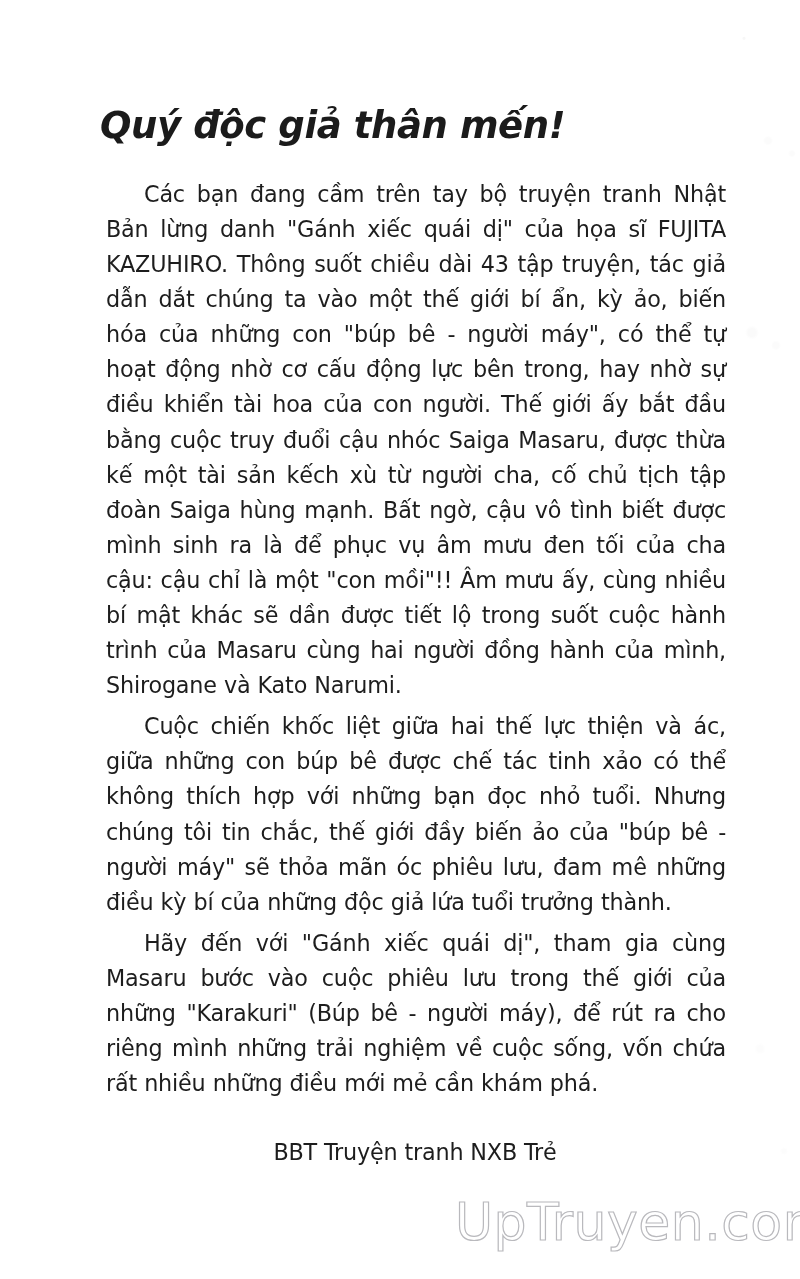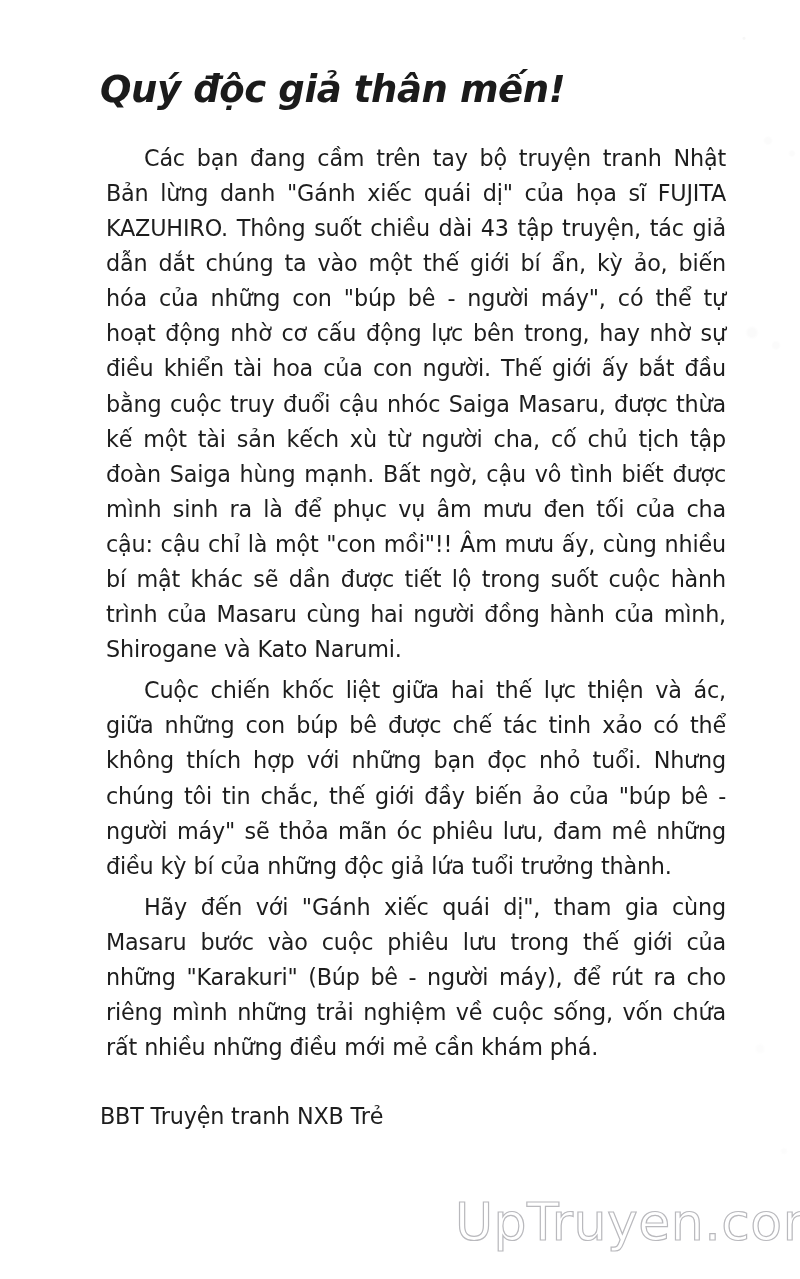--- a/index.html
+++ b/index.html
@@ -39,21 +39,21 @@
     position: absolute;
     left: 100px;
     top: 0;
     width: 632px;
     z-index: 2;
   }
 
   
   .heading {
     margin: 0;
-    padding-top: 71px;
+    padding-top: 107px;
     font-family: "DejaVu Sans", sans-serif;
     font-size: 37px;
     font-weight: 600;
     font-style: italic;
     letter-spacing: -0.4px;
     color: #1b1b1b;
     line-height: 1.05;
     white-space: nowrap;
   }
 
@@ -77,21 +77,21 @@
   }
 
   .para.last-flush {
     text-align-last: left;
   }
 
   
   .signature {
     margin: 0;
     padding-top: 28px;
-    text-align: left;
+    text-align: center;
     padding-right: 2px;
     font-family: "DejaVu Sans", sans-serif;
     font-size: 22.3px;
     line-height: 35.1px;
     color: #1d1d1d;
     letter-spacing: -0.18px;
   }
 
   
   .watermark {

